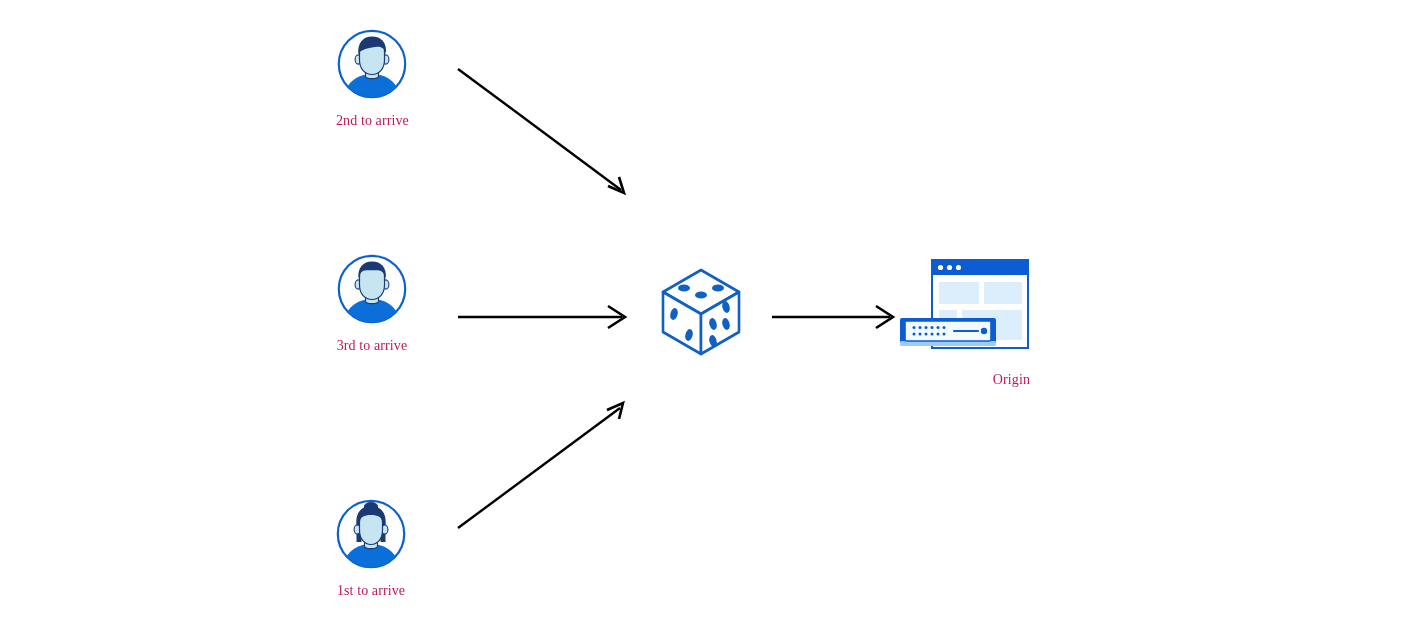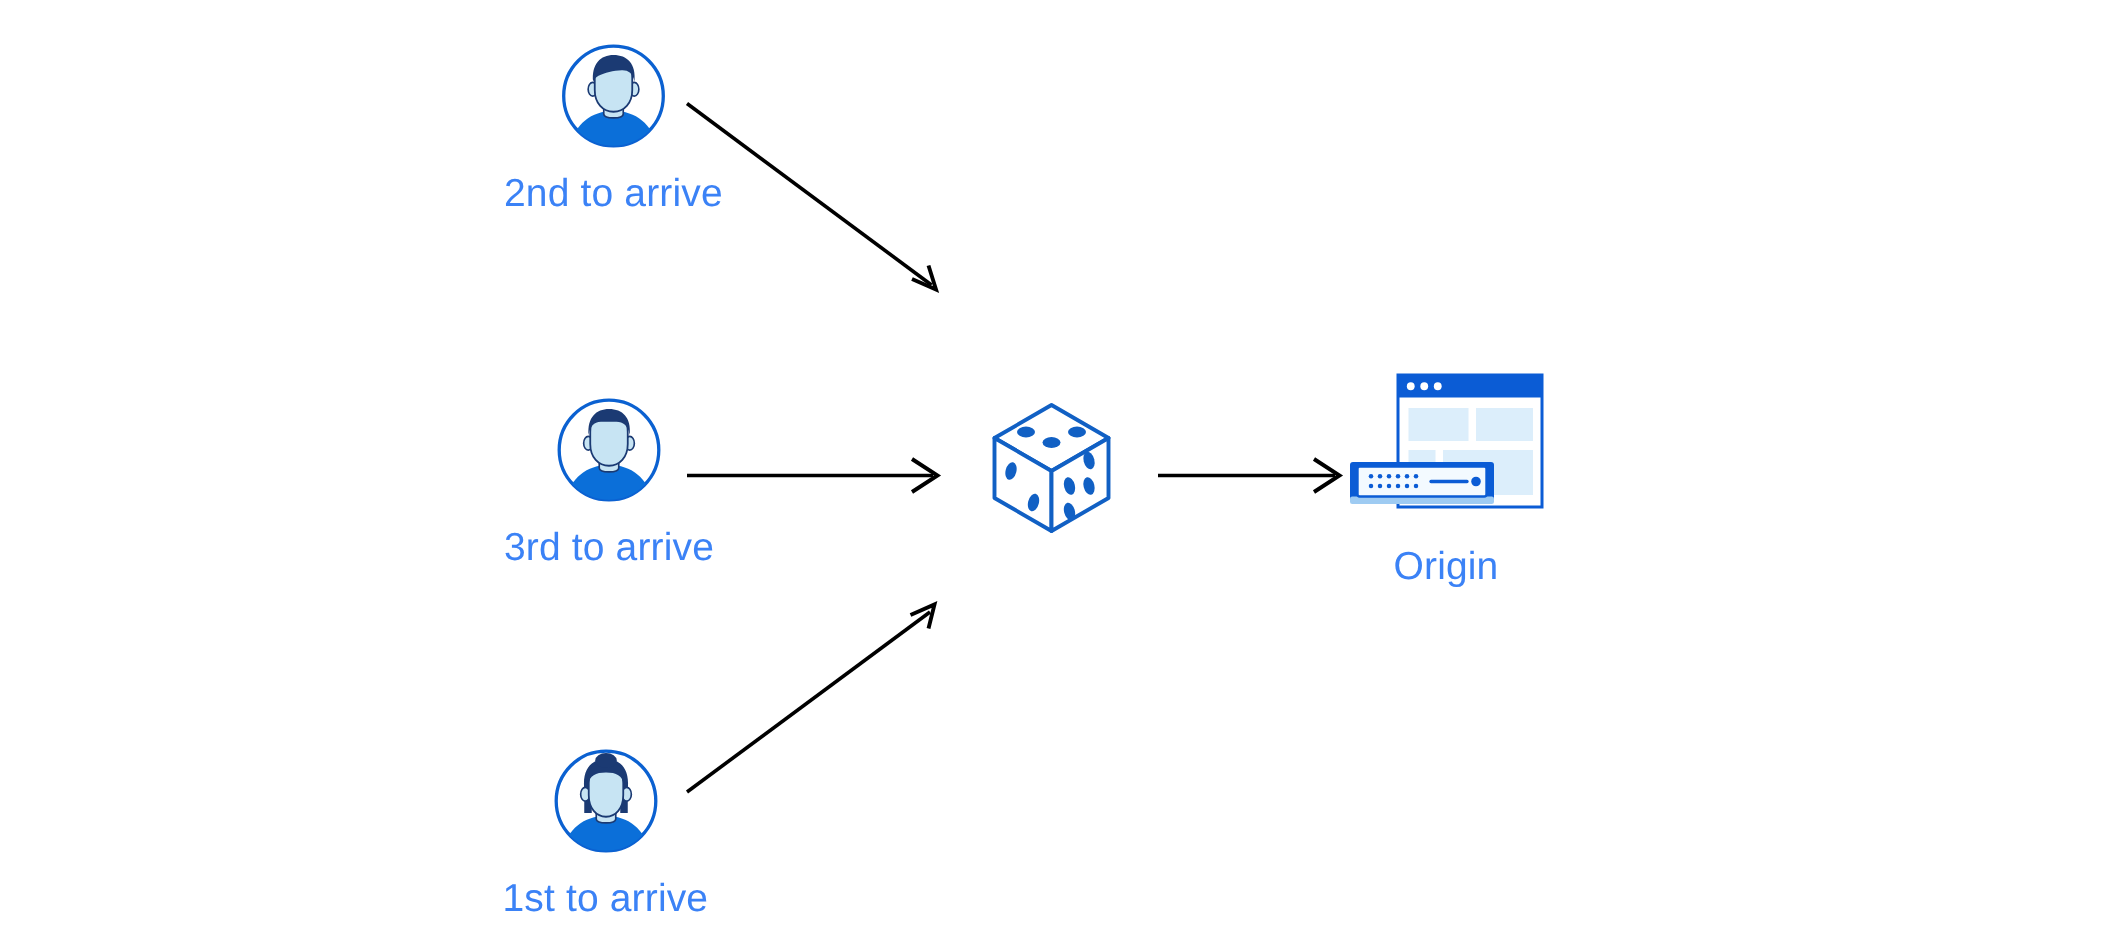--- a/index.html
+++ b/index.html
@@ -17,23 +17,23 @@
     background: #ffffff;
     overflow: hidden;
   }
   .node {
     position: absolute;
     display: flex;
     flex-direction: column;
     align-items: center;
   }
   .node-label {
-    font-family: Liberation Sans, sans-serif;
-    font-size: 26px;
-    color: #3b82f6;
+    font-family: Liberation Serif, serif;
+    font-size: 14px;
+    color: #be185d;
     letter-spacing: 0.1px;
     white-space: nowrap;
     text-align: center;
   }
   .avatar-node .node-label {
     margin-top: 13px;
   }
   .origin-node .node-label {
     margin-top: 14px;
   }
@@ -108,21 +108,21 @@
 
           <path d="M23.5 24 C23.5 15 29 11 36 11 C43 11 48.5 15 48.5 24 L48.5 32 C48.5 41 43 46.5 36 46.5 C29 46.5 23.5 41 23.5 32 Z" fill="#c7e4f3" stroke="#1b3a73" stroke-width="1.2"></path>
 
           <path d="M22.4 26.5 C21.2 14.5 27.5 8.6 36 8.6 C45 8.6 51.2 14.2 50 26.5 C49 20.5 45.5 18.6 41.5 18.8 C36 19 30 20.5 26 22.5 C24.2 23.4 23 25 22.4 26.5 Z" fill="#1b3a73"></path>
         </g>
       </svg>
     </div>
     <div class="node-label">2nd to arrive</div>
   </div>
 
-  <div class="node avatar-node" style="left:336px; top:264px;">
+  <div class="node avatar-node" style="left:336px; top:253px;">
     <div class="avatar-wrap">
       <svg viewBox="0 0 72 72" width="72" height="72">
         <defs>
           <clipPath id="clipMid">
               <circle cx="36" cy="36" r="33.2"></circle>
             </clipPath>
         </defs>
         <circle cx="36" cy="36" r="33.2" fill="#ffffff" stroke="#0b61d1" stroke-width="2.2"></circle>
         <g clip-path="url(#clipMid)">
           <path d="M36 46 C20 46 9 56 6.5 72 L65.5 72 C63 56 52 46 36 46 Z" fill="#0b6fd9"></path>
@@ -185,21 +185,21 @@
 
           <ellipse cx="55" cy="57" rx="3.6" ry="6" transform="rotate(-14 55 57)"></ellipse>
           <ellipse cx="55" cy="74" rx="3.6" ry="6" transform="rotate(-14 55 74)"></ellipse>
           <ellipse cx="68" cy="40" rx="3.6" ry="6" transform="rotate(-14 68 40)"></ellipse>
           <ellipse cx="68" cy="57" rx="3.6" ry="6" transform="rotate(-14 68 57)"></ellipse>
         </g>
       </svg>
     </div>
   </div>
 
-  <div class="node origin-node" style="left:898px; top:248px;">
+  <div class="node origin-node" style="left:898px; top:258px;align-items:flex-end;">
     <div class="origin-wrap">
       <svg viewBox="0 0 132 100" width="132" height="100">
 
         <g>
           <rect x="34" y="2" width="96" height="88" fill="#ffffff" stroke="#0b5cd5" stroke-width="2"></rect>
           <rect x="34" y="2" width="96" height="15" fill="#0b5cd5"></rect>
           <circle cx="42.5" cy="9.5" r="2.6" fill="#ffffff"></circle>
           <circle cx="51.5" cy="9.5" r="2.6" fill="#ffffff"></circle>
           <circle cx="60.5" cy="9.5" r="2.6" fill="#ffffff"></circle>
           <rect x="41" y="24" width="40" height="22" fill="#dceefb"></rect>

